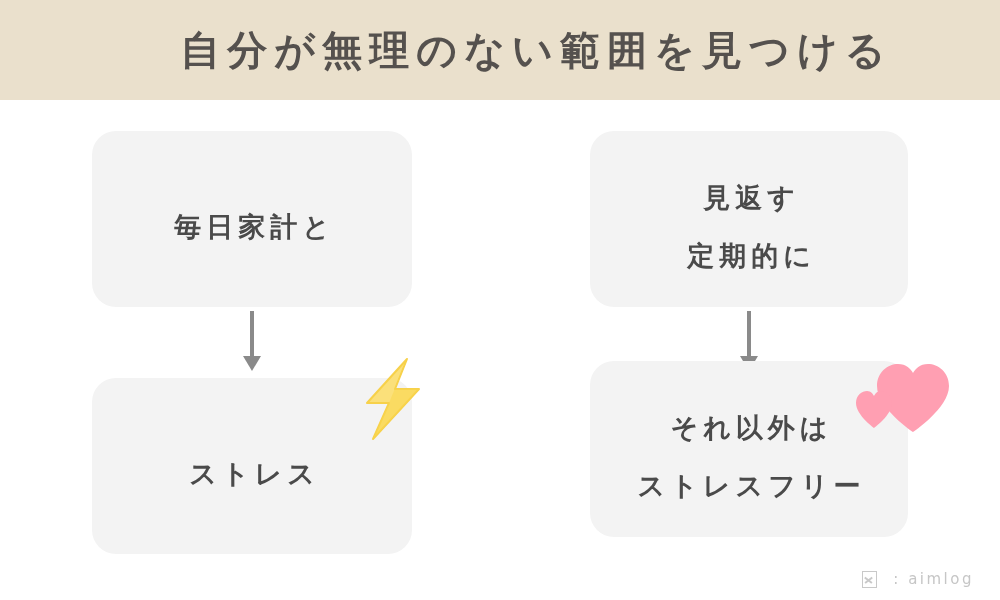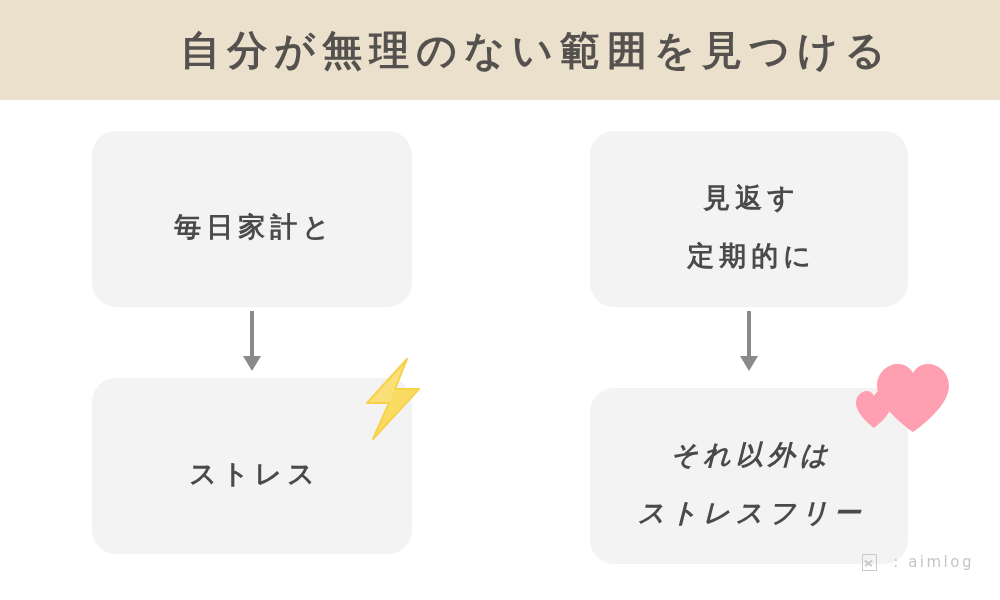--- a/index.html
+++ b/index.html
@@ -62,21 +62,21 @@
     letter-spacing: 5px;
     text-indent: 5px;
     line-height: 1.55;
     white-space: nowrap;
     margin-top: 16px;
   }
 
   #card-tl { left: 92px;  top: 131px; width: 320px; height: 176px; }
   #card-bl { left: 92px;  top: 378px; width: 320px; height: 176px; }
   #card-tr { left: 590px; top: 131px; width: 318px; height: 176px; }
-  #card-br { left: 590px; top: 388px; width: 318px; height: 176px; font-style: italic; }
+  #card-br { left: 590px; top: 361px; width: 318px; height: 176px; }
 
   
   .arrow {
     position: absolute;
     width: 22px;
     height: 62px;
   }
   #arrow-left  { left: 241px; top: 311px; }
   #arrow-right { left: 738px; top: 311px; }
   .arrow-shaft {
@@ -111,21 +111,21 @@
     left: 855px;
     top: 358px;
     width: 96px;
     height: 78px;
   }
 
   
   .footer-credit {
     position: absolute;
     right: 26px;
-    bottom: 29px;
+    bottom: 12px;
     display: flex;
     align-items: center;
     gap: 16px;
   }
   .tofu-box {
     display: inline-block;
     width: 13px;
     height: 15px;
     border: 1.5px solid #C9C9C9;
     position: relative;

